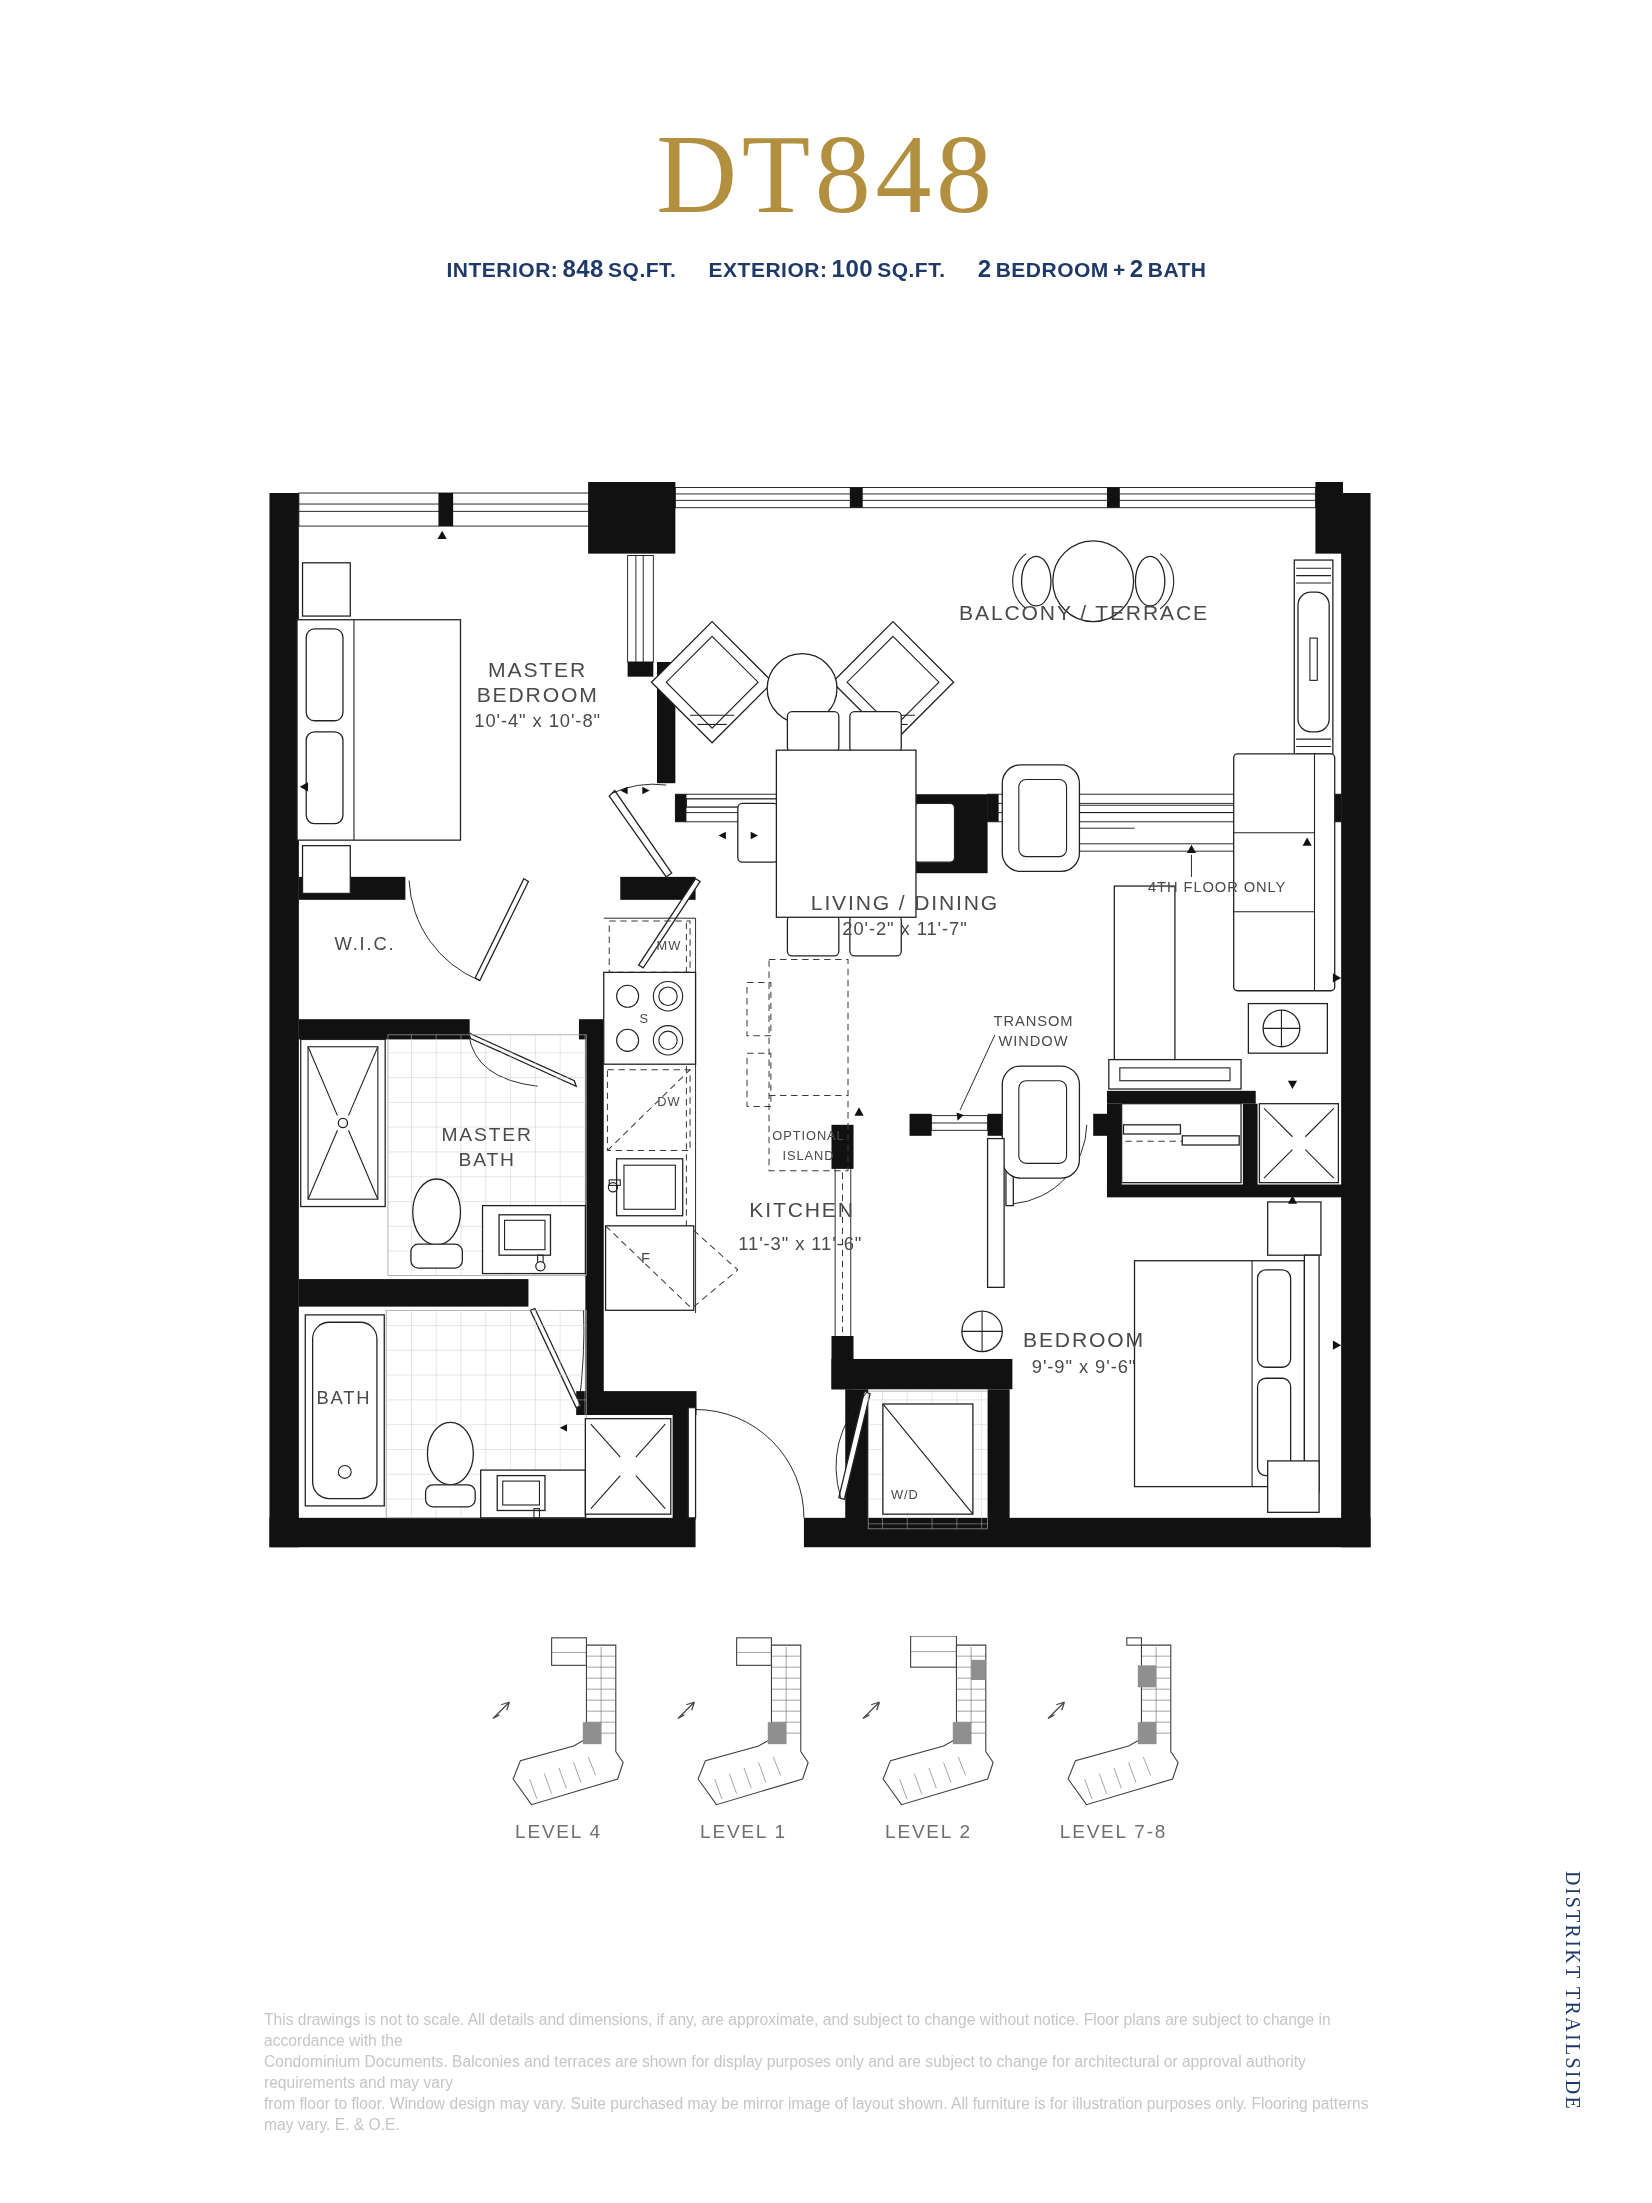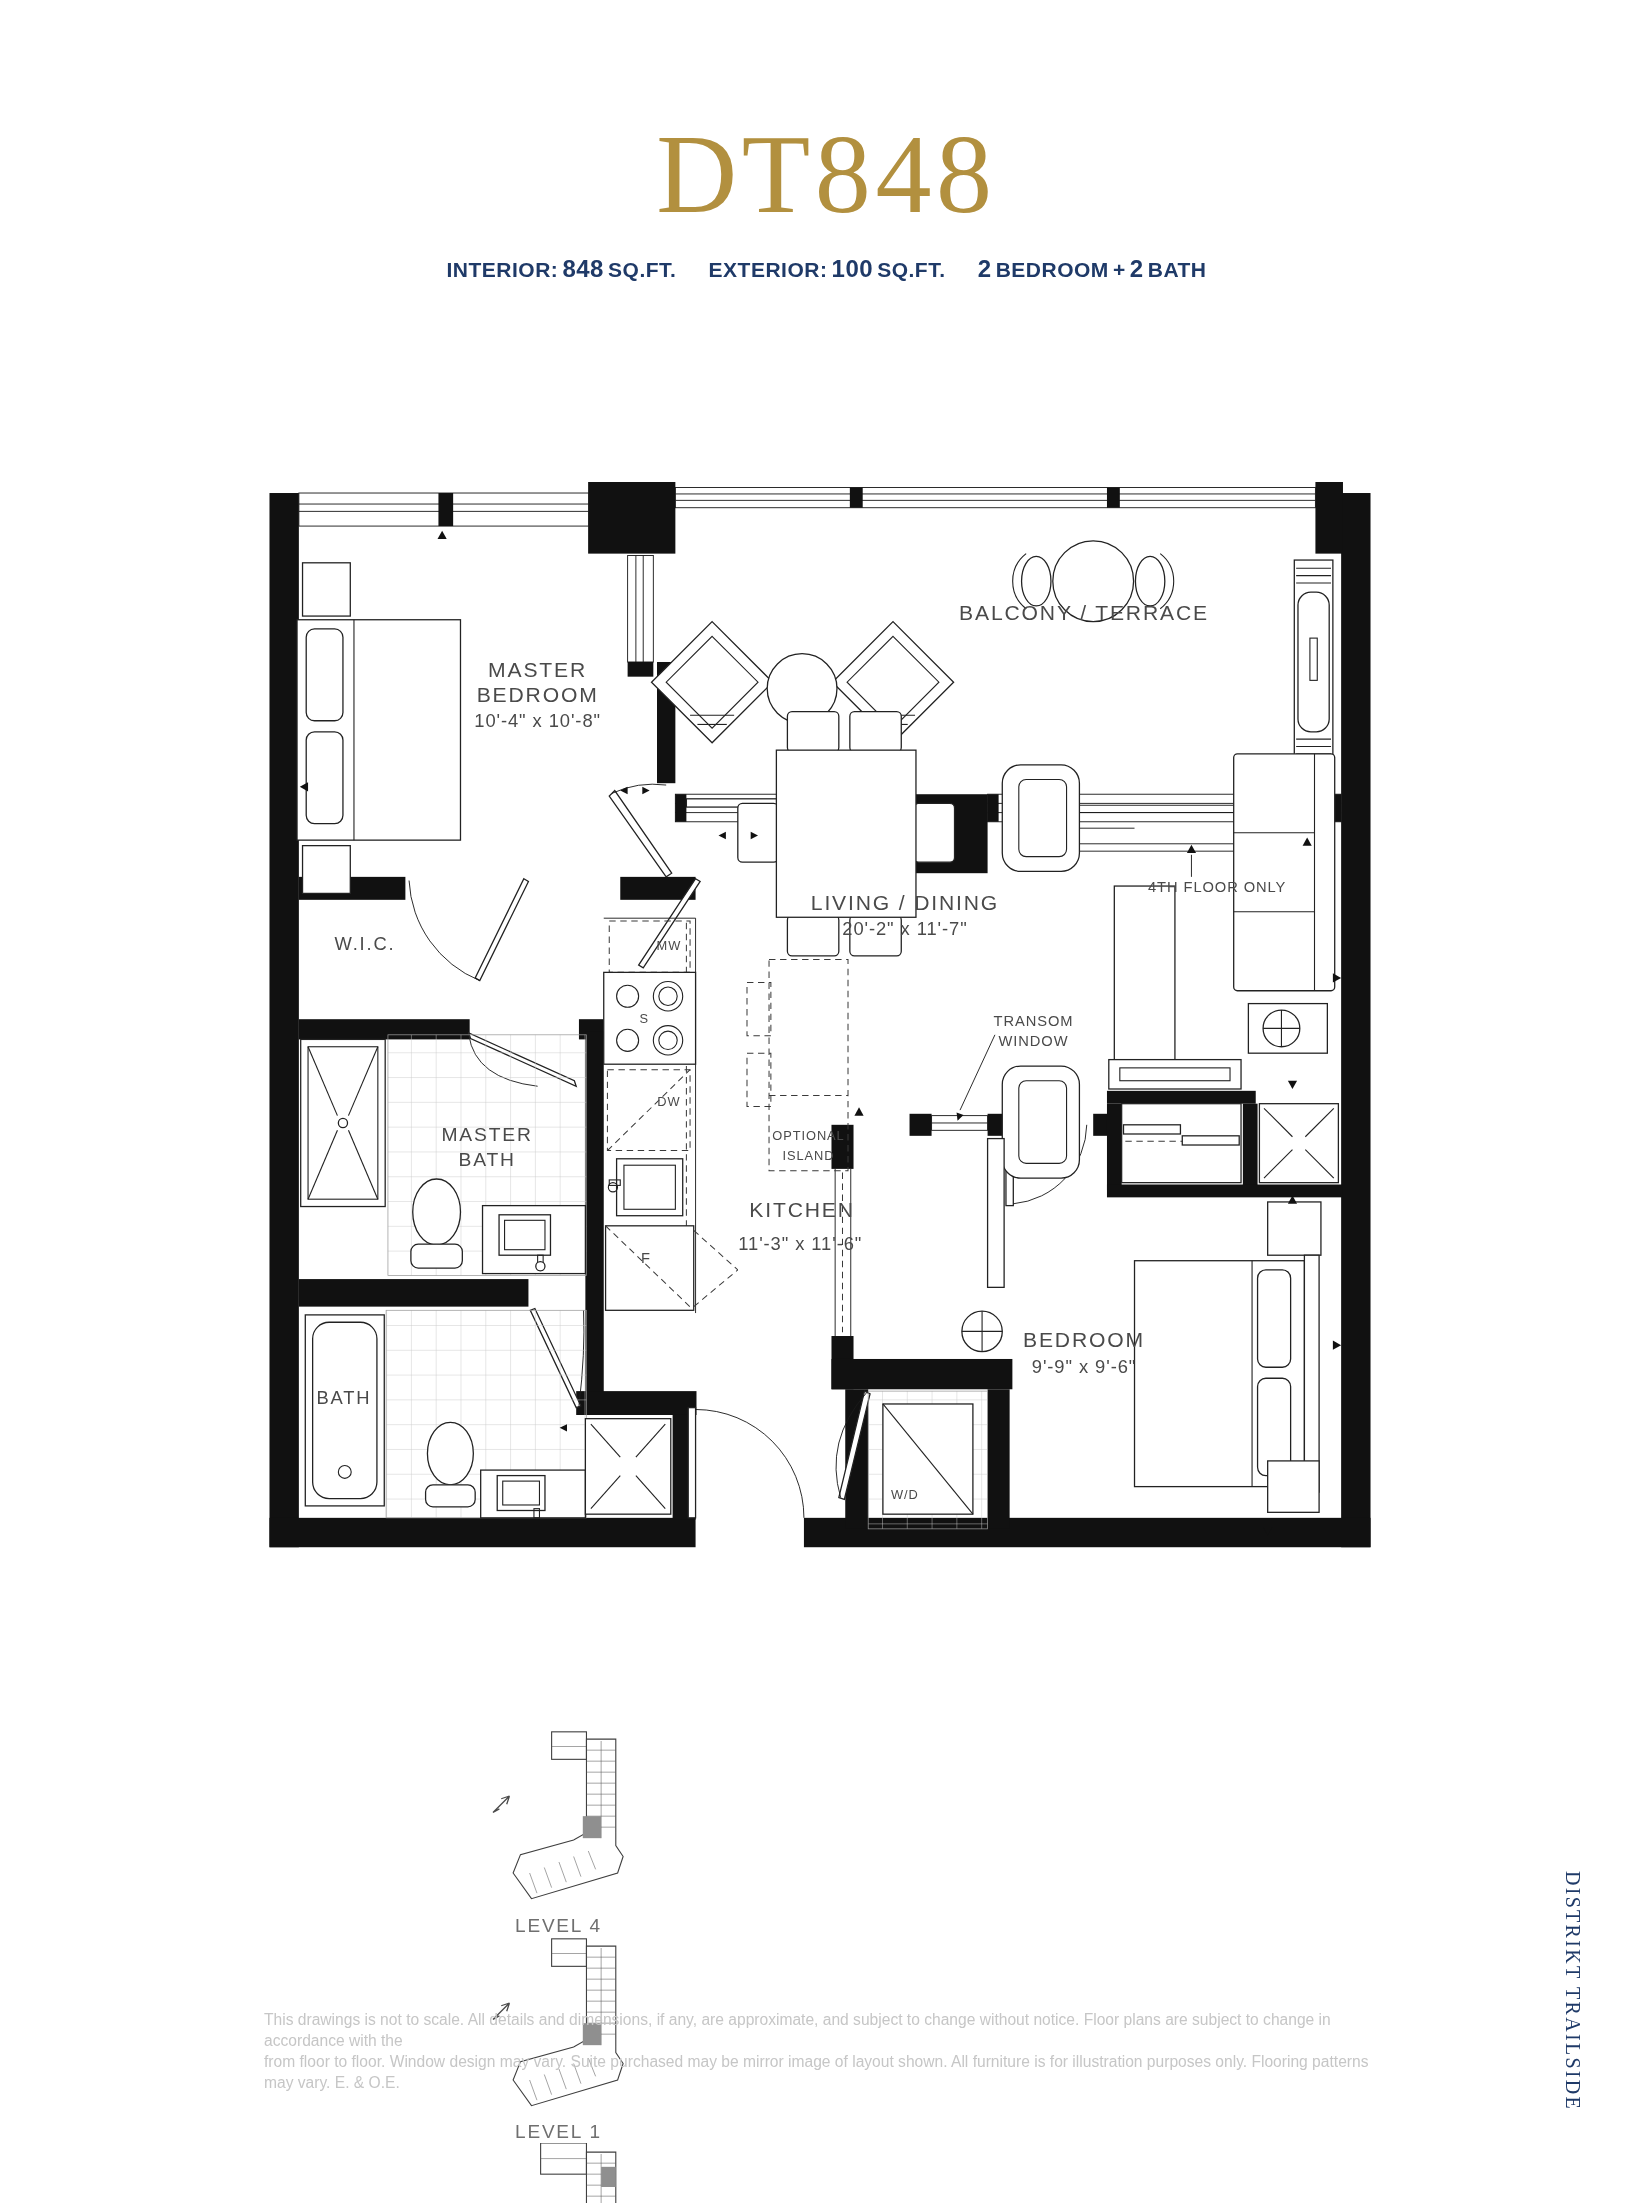--- a/index.html
+++ b/index.html
@@ -14,22 +14,22 @@
   }
   .specs{
     position:absolute;top:255px;left:0;width:1653px;text-align:center;
     color:#1F3A68;font-weight:bold;white-space:nowrap;
   }
   .specs .lab{font-size:21px;letter-spacing:0.5px;}
   .specs .num{font-size:24px;letter-spacing:0.5px;}
   .specs .gap{display:inline-block;width:24px;}
   .plan-wrap{position:absolute;left:262px;top:482px;width:1116px;height:1079px;}
   .keyplans{
-    position:absolute;left:478px;top:1730px;width:716px;height:211px;
-    display:flex;flex-direction:column;justify-content:space-between;
+    position:absolute;left:478px;top:1636px;width:716px;height:211px;
+    display:flex;justify-content:space-between;
   }
   .kp{width:161px;text-align:center;}
   .kp-label{margin-top:5.5px;font-size:19px;letter-spacing:1.8px;color:#6F6F6F;}
   .disclaimer{
     position:absolute;left:264px;top:2009px;width:1116px;
     font-size:15.6px;line-height:21px;color:#C6C6C6;text-align:left;
   }
   .brand-vert{
     position:absolute;top:1991px;left:1572px;
     transform:translate(-50%,-50%) rotate(90deg);
@@ -521,17 +521,18 @@
         <rect class="kp-unit" x="84" y="32" width="20" height="24"></rect>
         <rect class="kp-unit" x="84" y="94" width="20" height="24"></rect>
       </g>
     </svg>
     <div class="kp-label">LEVEL 7-8</div>
   </div>
 </div>
 
 <div class="disclaimer">
   <div>This drawings is not to scale. All details and dimensions, if any, are approximate, and subject to change without notice. Floor plans are subject to change in accordance with the</div>
+  <div>Condominium Documents. Balconies and terraces are shown for display purposes only and are subject to change for architectural or approval authority requirements and may vary</div>
   <div>from floor to floor. Window design may vary. Suite purchased may be mirror image of layout shown. All furniture is for illustration purposes only. Flooring patterns may vary. E. &amp; O.E.</div>
 </div>
 
 <div class="brand-vert">DISTRIKT TRAILSIDE</div>
 
 
 </body></html>

